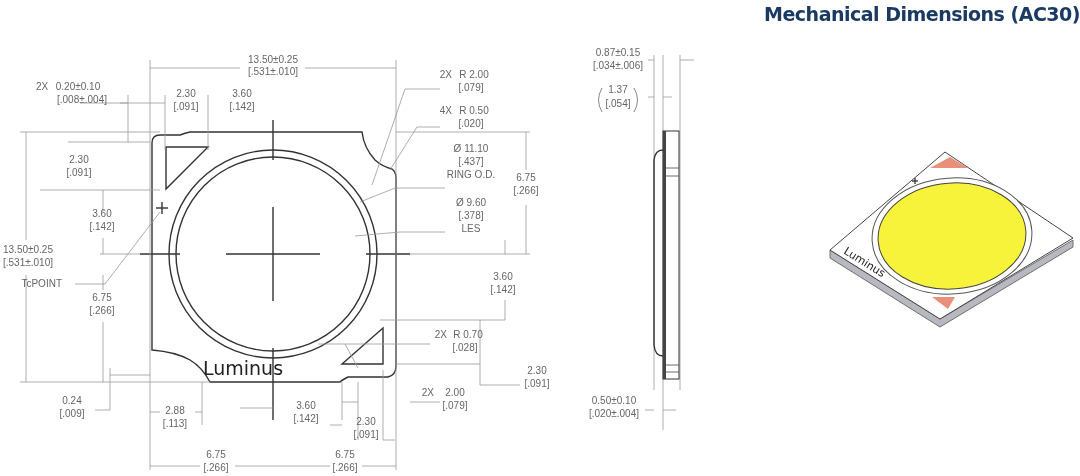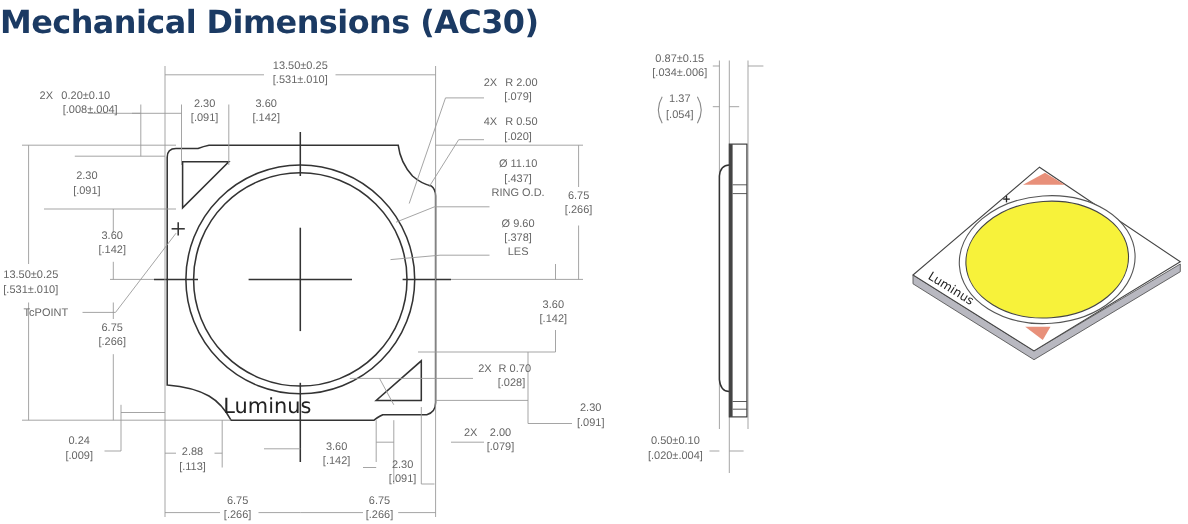--- a/index.html
+++ b/index.html
@@ -1,17 +1,17 @@
 <!DOCTYPE html>
 <html><head>
 <meta charset="utf-8">
 <style>
   html,body{margin:0;padding:0;background:#fff;}
   body{width:1080px;height:476px;position:relative;overflow:hidden;font-family:"Liberation Sans",sans-serif;}
-  .title{position:absolute;left:0;top:0;width:1080px;text-align:left;font-family:"DejaVu Sans",sans-serif;font-weight:bold;font-size:29px;color:#1b3a63;letter-spacing:-0.5px;top:3px;}
+  .title{position:absolute;left:0;top:0;width:1080px;text-align:right;font-family:"DejaVu Sans",sans-serif;font-weight:bold;font-size:19px;color:#1b3a63;letter-spacing:-0.5px;top:3px;}
   svg{position:absolute;left:0;top:0;}
   .dim{font-family:"Liberation Sans",sans-serif;font-size:10px;fill:#666;}
   .ln{stroke:#999;stroke-width:0.8;fill:none;}
   .ol{stroke:#333;stroke-width:1.4;fill:none;}
   .brand{font-family:"DejaVu Sans",sans-serif;font-size:19px;fill:#222;}
 </style>
 </head>
 <body>
 
 <div class="title">Mechanical Dimensions (AC30)</div>

